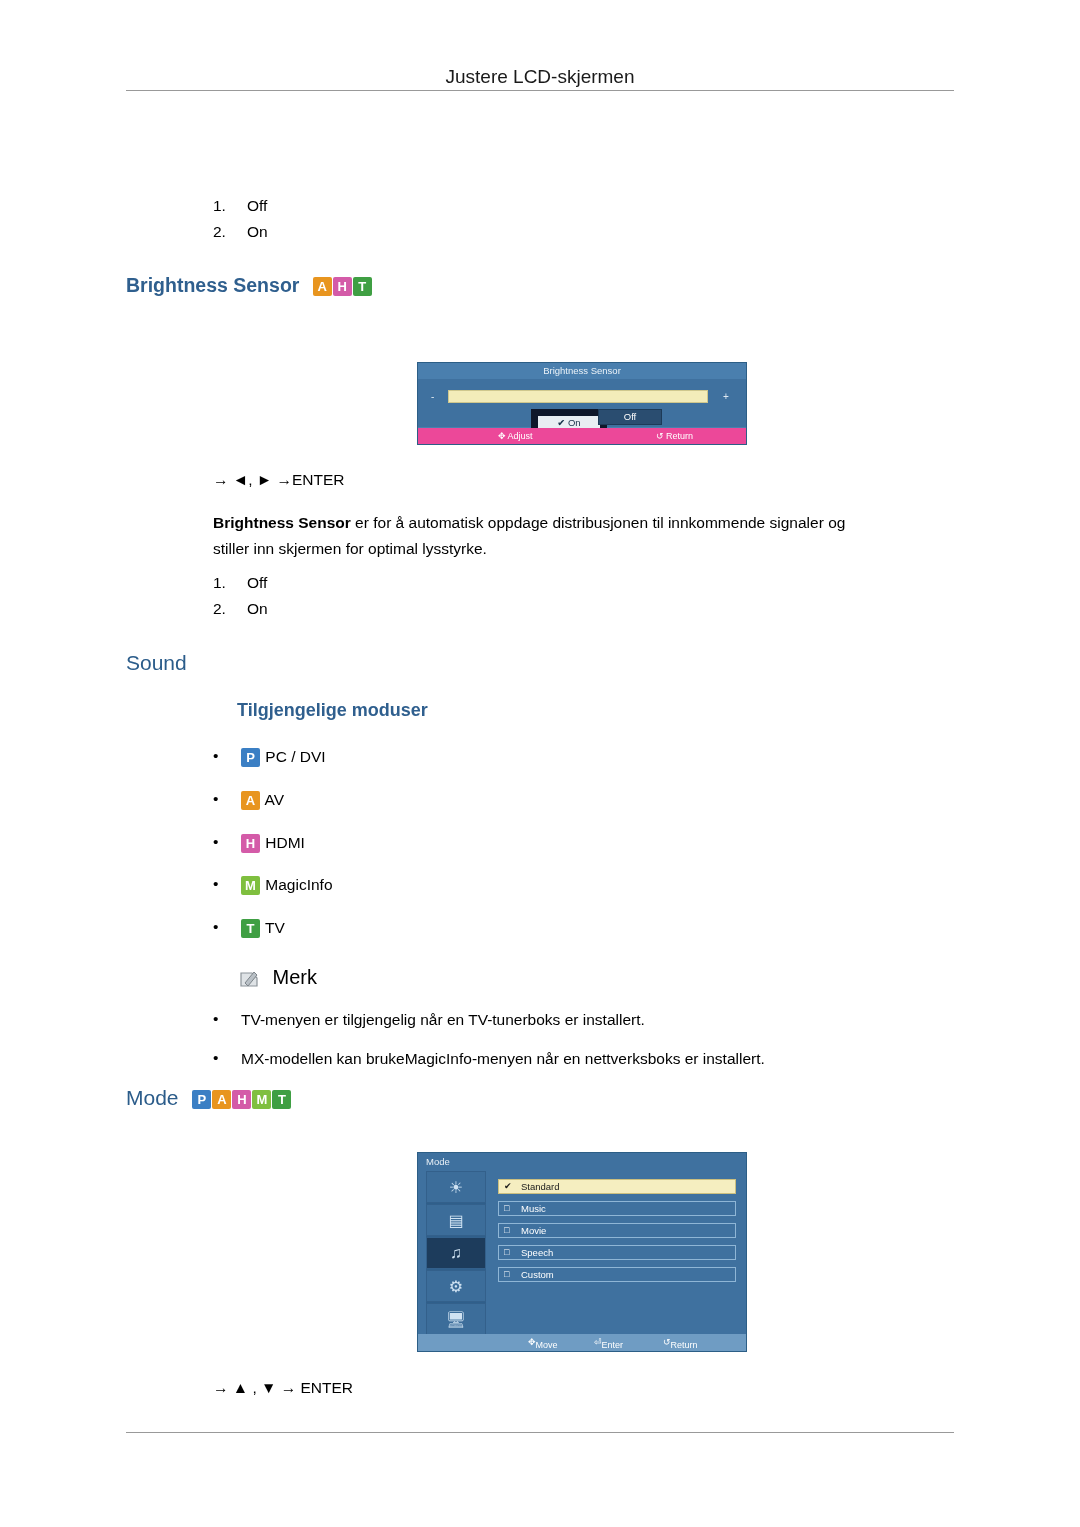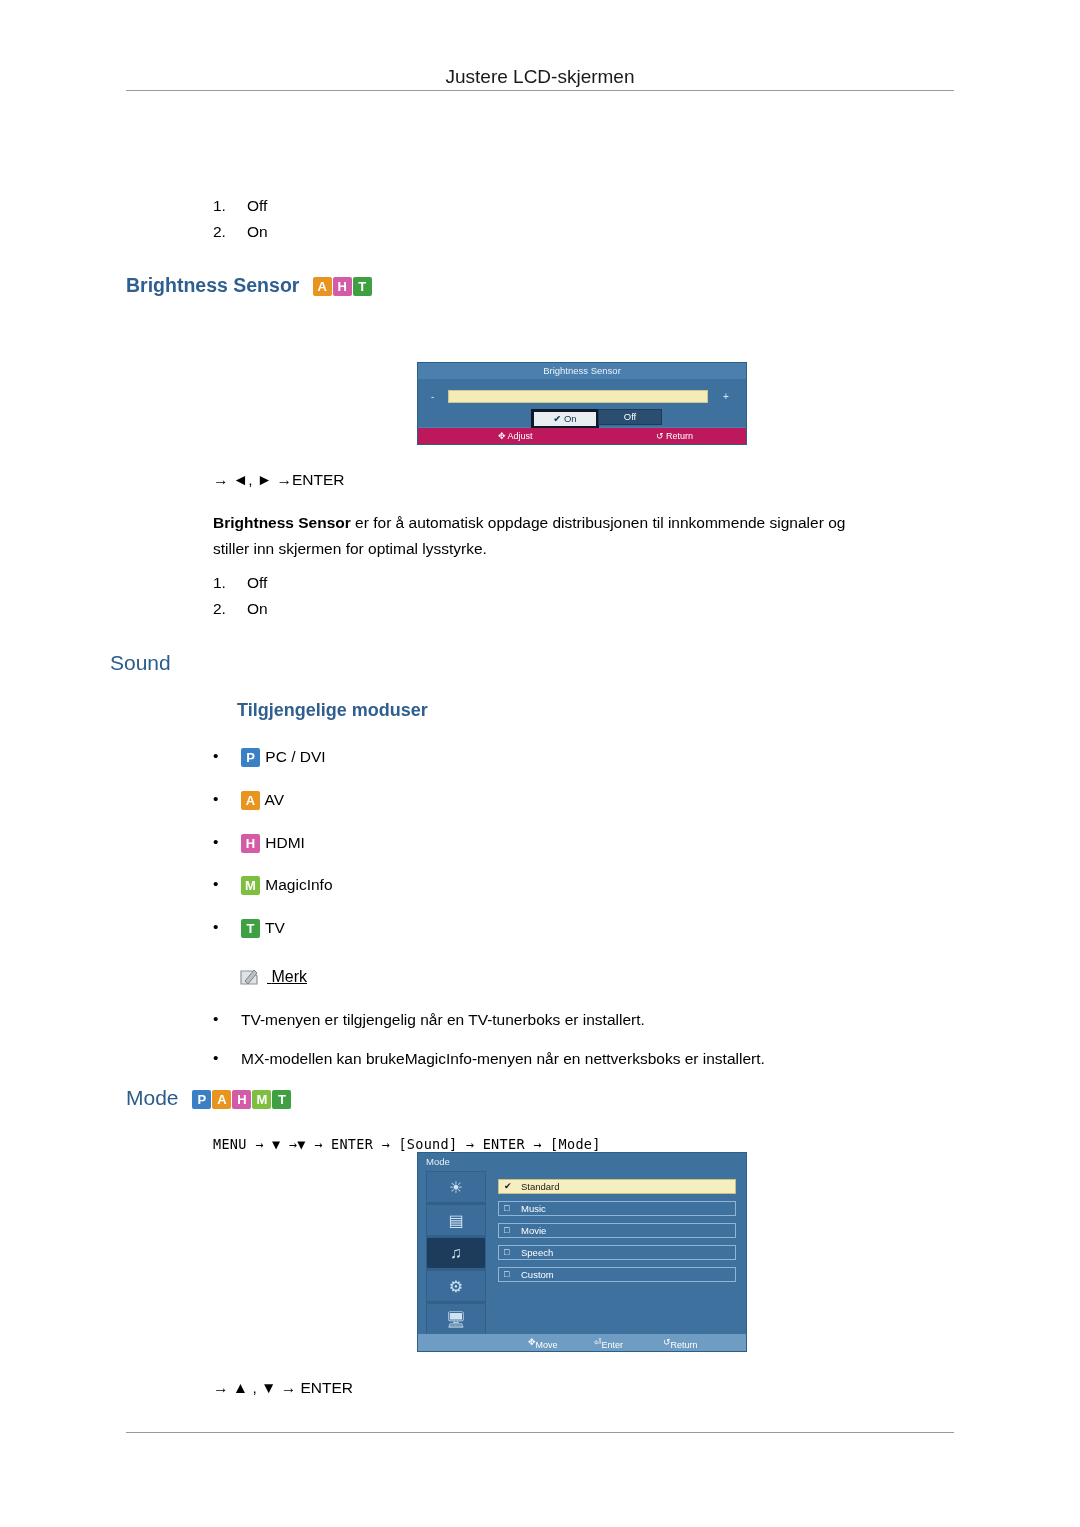--- a/index.html
+++ b/index.html
@@ -86,30 +86,30 @@
   }
   .osd1-minus { position:absolute; top:28px; left:13px; font-size:10px; color:#dfe9f2; }
   .osd1-plus  { position:absolute; top:28px; left:305px; font-size:10px; color:#dfe9f2; }
   .osd1-bar {
     position:absolute; top:27px; left:30px; width:258px; height:11px;
     background:#f3ecb9; border:1px solid #cfc78d;
   }
   .osd1-on {
     position:absolute; top:46px; left:113px; width:62px; height:14px;
     background:#e9eef3; color:#18324a; font-size:9.5px;
-    text-align:center; line-height:14px; border:3px solid #0f172a;
+    text-align:center; line-height:14px; border:7px solid #0f172a;
   }
   .osd1-off {
     position:absolute; top:46px; left:180px; width:62px; height:14px;
     background:#2a4d70; color:#ffffff; font-size:9.5px;
     text-align:center; line-height:14px; border:1px solid #1d3a57;
   }
   .osd1-footer {
     position:absolute; bottom:0; left:0; width:100%; height:16px;
-    background:#be185d; color:#ffffff; font-size:9px;
+    background:#ec4899; color:#ffffff; font-size:9px;
   }
   .osd1-footer .f1 { position:absolute; left:80px; top:3px; }
   .osd1-footer .f2 { position:absolute; left:206px; top:3px;margin-left:32px; }
 
   
   .osd2 {
     position:absolute; left:417px; top:1152px; width:330px; height:200px;
     background:#3f719f; border:1px solid #2c5e86; box-sizing:border-box;
     color:#ffffff; font-size:9px;
   }
@@ -209,21 +209,21 @@
     <div>
       <span class="n">1.</span>
       <span>Off</span>
     </div>
     <div>
       <span class="n">2.</span>
       <span>On</span>
     </div>
   </div>
 
-  <div class="h2" style="top:651px; left:110px;">Sound</div>
+  <div class="h2" style="top:651px; left:126px;">Sound</div>
   <div class="h3b" style="top:700px; left:213px;">Tilgjengelige moduser</div>
 
   <div class="bullet" style="top:744px; left:213px;">
     <span class="dot">•</span>
     <span class="txt">
       <span class="badge P">P</span>
       <span>PC / DVI</span>
     </span>
   </div>
   <div class="bullet" style="top:787px; left:213px;">
@@ -248,21 +248,21 @@
     </span>
   </div>
   <div class="bullet" style="top:915px; left:213px;">
     <span class="dot">•</span>
     <span class="txt">
       <span class="badge T">T</span>
       <span>TV</span>
     </span>
   </div>
 
-  <div class="para" style="top:964px; left:239px; font-size:16px;text-decoration:underline;">
+  <div class="para" style="top:964px; left:239px; font-size:20px;">
     <span class="note-icon">
       <svg width="21" height="19" viewBox="0 0 21 19" xmlns="http://www.w3.org/2000/svg">
         <path d="M2 17 L2 4 L13 4 L18 9 L18 17 Z" fill="#dfe3e6" stroke="#8c9399" stroke-width="1.2"></path>
         <path d="M6 14 L15 3 L18 6 L9 17 Z" fill="#b9c0c6" stroke="#7d848a" stroke-width="1"></path>
       </svg>
     </span>
     <span>Merk</span>
   </div>
 
   <div class="bullet" style="top:1007px; left:213px; width:740px;">
@@ -274,23 +274,20 @@
     <span class="txt">MX-modellen kan brukeMagicInfo-menyen når en nettverksboks er installert.</span>
   </div>
 
   <div class="h2" style="top:1086px; left:126px;">
     <span>Mode</span>
     <span style="margin-left:8px;">
       <span class="badge P">P</span><span class="badge A">A</span><span class="badge H">H</span><span class="badge M">M</span><span class="badge T">T</span>
     </span>
   </div>
 
-  <div class="menupath" style="top:1130px; left:213px; width:760px;">
-    <span class="mono">MENU → ▼ →▼ → ENTER → [Sound] → ENTER → [Mode]</span>
-  </div>
 
   <div class="osd2">
     <div class="osd2-title">Mode</div>
     <div class="osd2-left"></div>
 
     <div class="osd2-icon" style="top:18px;">
         <span class="g">☀</span>
       </div>
     <div class="osd2-icon" style="top:51px;">
         <span class="g">▤</span>

